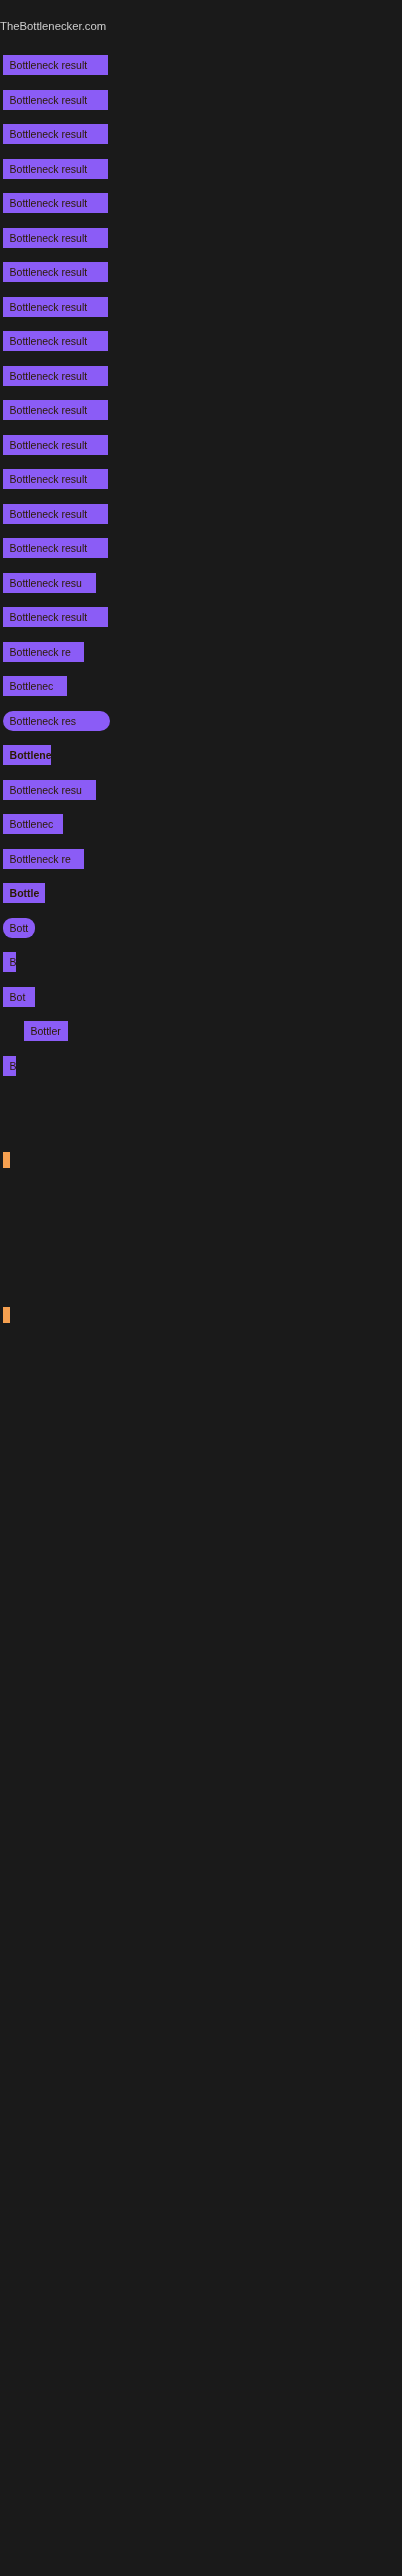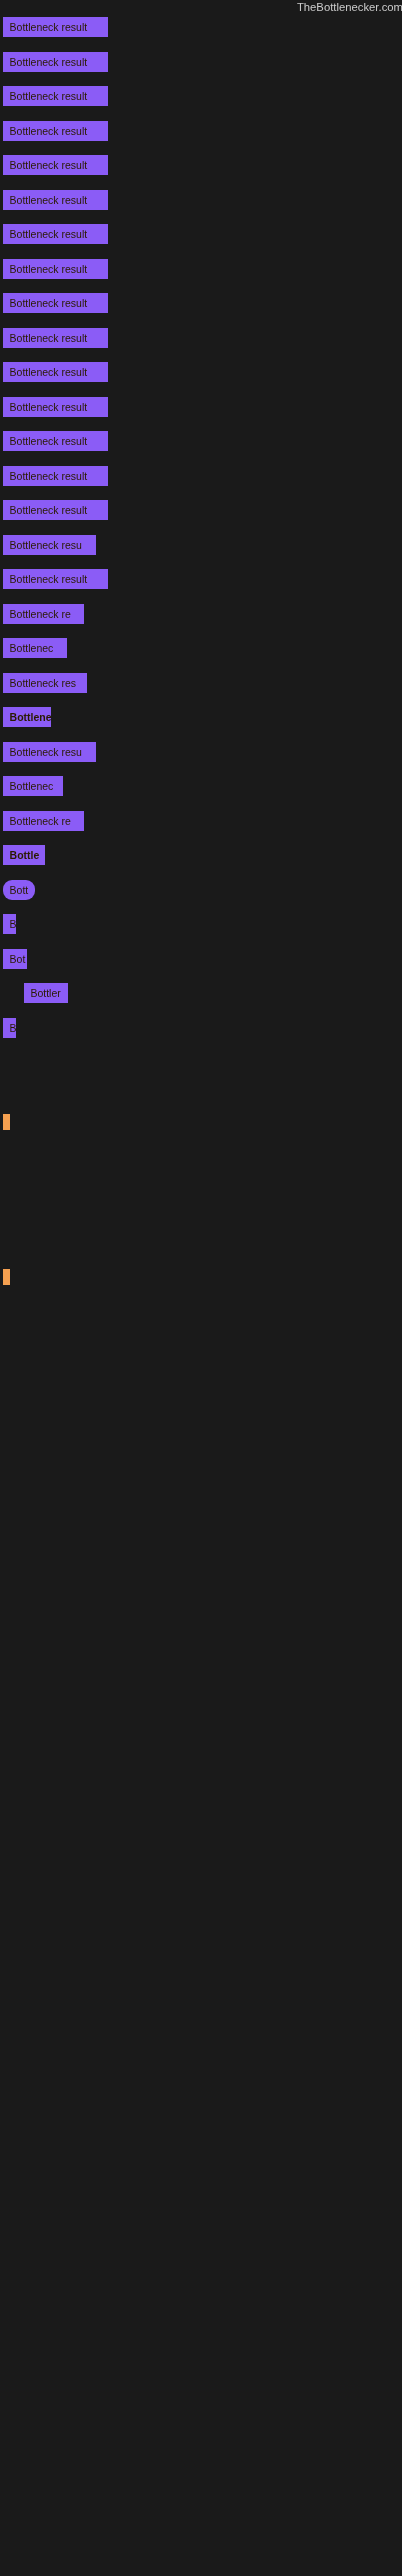--- a/index.html
+++ b/index.html
@@ -10,24 +10,24 @@
 
     body {
       width: 403px;
       min-height: 2576px;
       background-color: #1a1a1a;
       font-family: Arial, sans-serif;
       position: relative;
     }
 
     .site-title {
-      text-align: right;
+      text-align: left;
       color: #cccccc;
       font-size: 11.3px;
-      padding: 1px 0;
+      padding: 20px 0;
       background-color: #1a1a1a;
     }
 
     .bottleneck-item {
       display: block;
       background-color: #8b5cf6;
       color: #2a1a00;
       font-size: 10.5px;
       font-weight: normal;
       padding: 4px 6.4px;
@@ -68,29 +68,29 @@
     <span class="bottleneck-item" style="width: 105px;">Bottleneck result</span>
     <span class="bottleneck-item" style="width: 105px;">Bottleneck result</span>
     <span class="bottleneck-item" style="width: 105px;">Bottleneck result</span>
     <span class="bottleneck-item" style="width: 105px;">Bottleneck result</span>
     <span class="bottleneck-item" style="width: 105px;">Bottleneck result</span>
     <span class="bottleneck-item" style="width: 105px;">Bottleneck result</span>
     <span class="bottleneck-item" style="width: 93px;">Bottleneck resu</span>
     <span class="bottleneck-item" style="width: 105px;">Bottleneck result</span>
     <span class="bottleneck-item" style="width: 81px;">Bottleneck re</span>
     <span class="bottleneck-item" style="width: 64px;">Bottlenec</span>
-    <span class="bottleneck-item" style="width: 84px;">Bottleneck res</span>
+    <span class="bottleneck-item" style="width: 107px; border-radius: 10px;">Bottleneck res</span>
     <span class="bottleneck-item" style="width: 48px; font-weight: bold;">Bottleneck r</span>
     <span class="bottleneck-item" style="width: 93px;">Bottleneck resu</span>
     <span class="bottleneck-item" style="width: 60px;">Bottlenec</span>
     <span class="bottleneck-item" style="width: 81px;">Bottleneck re</span>
     <span class="bottleneck-item" style="width: 42px; font-weight: bold;">Bottle</span>
     <span class="bottleneck-item" style="width: 32px; border-radius: 9px;">Bott</span>
     <span class="bottleneck-item" style="width: 11.3px;">B</span>
-    <span class="bottleneck-item" style="width: 24px;">Bot</span>
+    <span class="bottleneck-item" style="width: 32px;">Bot</span>
     <span class="bottleneck-item" style="width: 44px; margin-left: 24px;">Bottler</span>
     <span class="bottleneck-item" style="width: 11.3px;">B</span>
     <div style="height: 31px;"></div>
     <div style="height: 31px;"></div>
     <span class="small-bar" style="width: 6.4px;"></span>
     <div style="height: 31px;"></div>
     <div style="height: 31px;"></div>
     <div style="height: 31px;"></div>
     <div style="height: 31px;"></div>
     <span class="small-bar" style="width: 6.4px;"></span>

